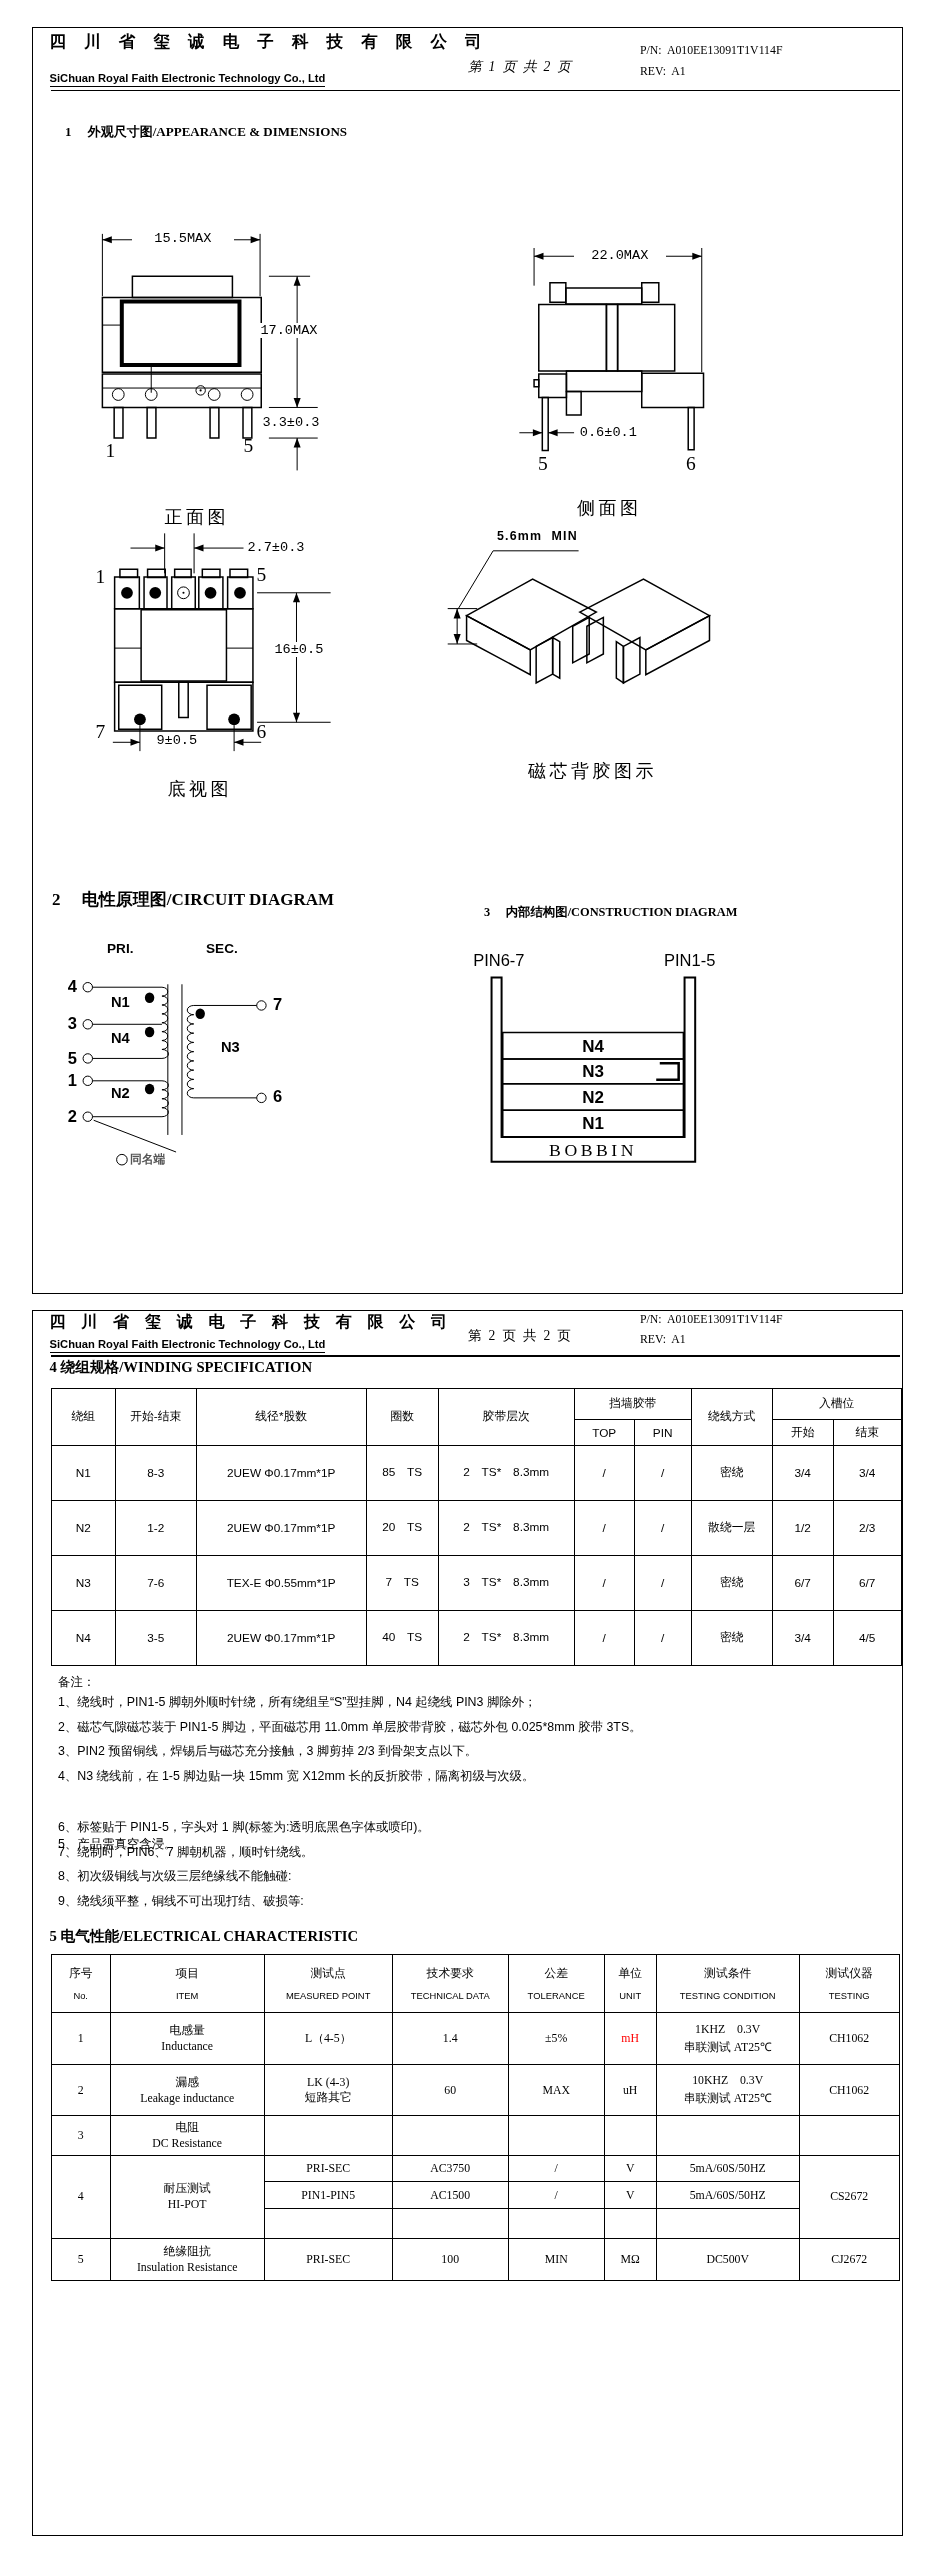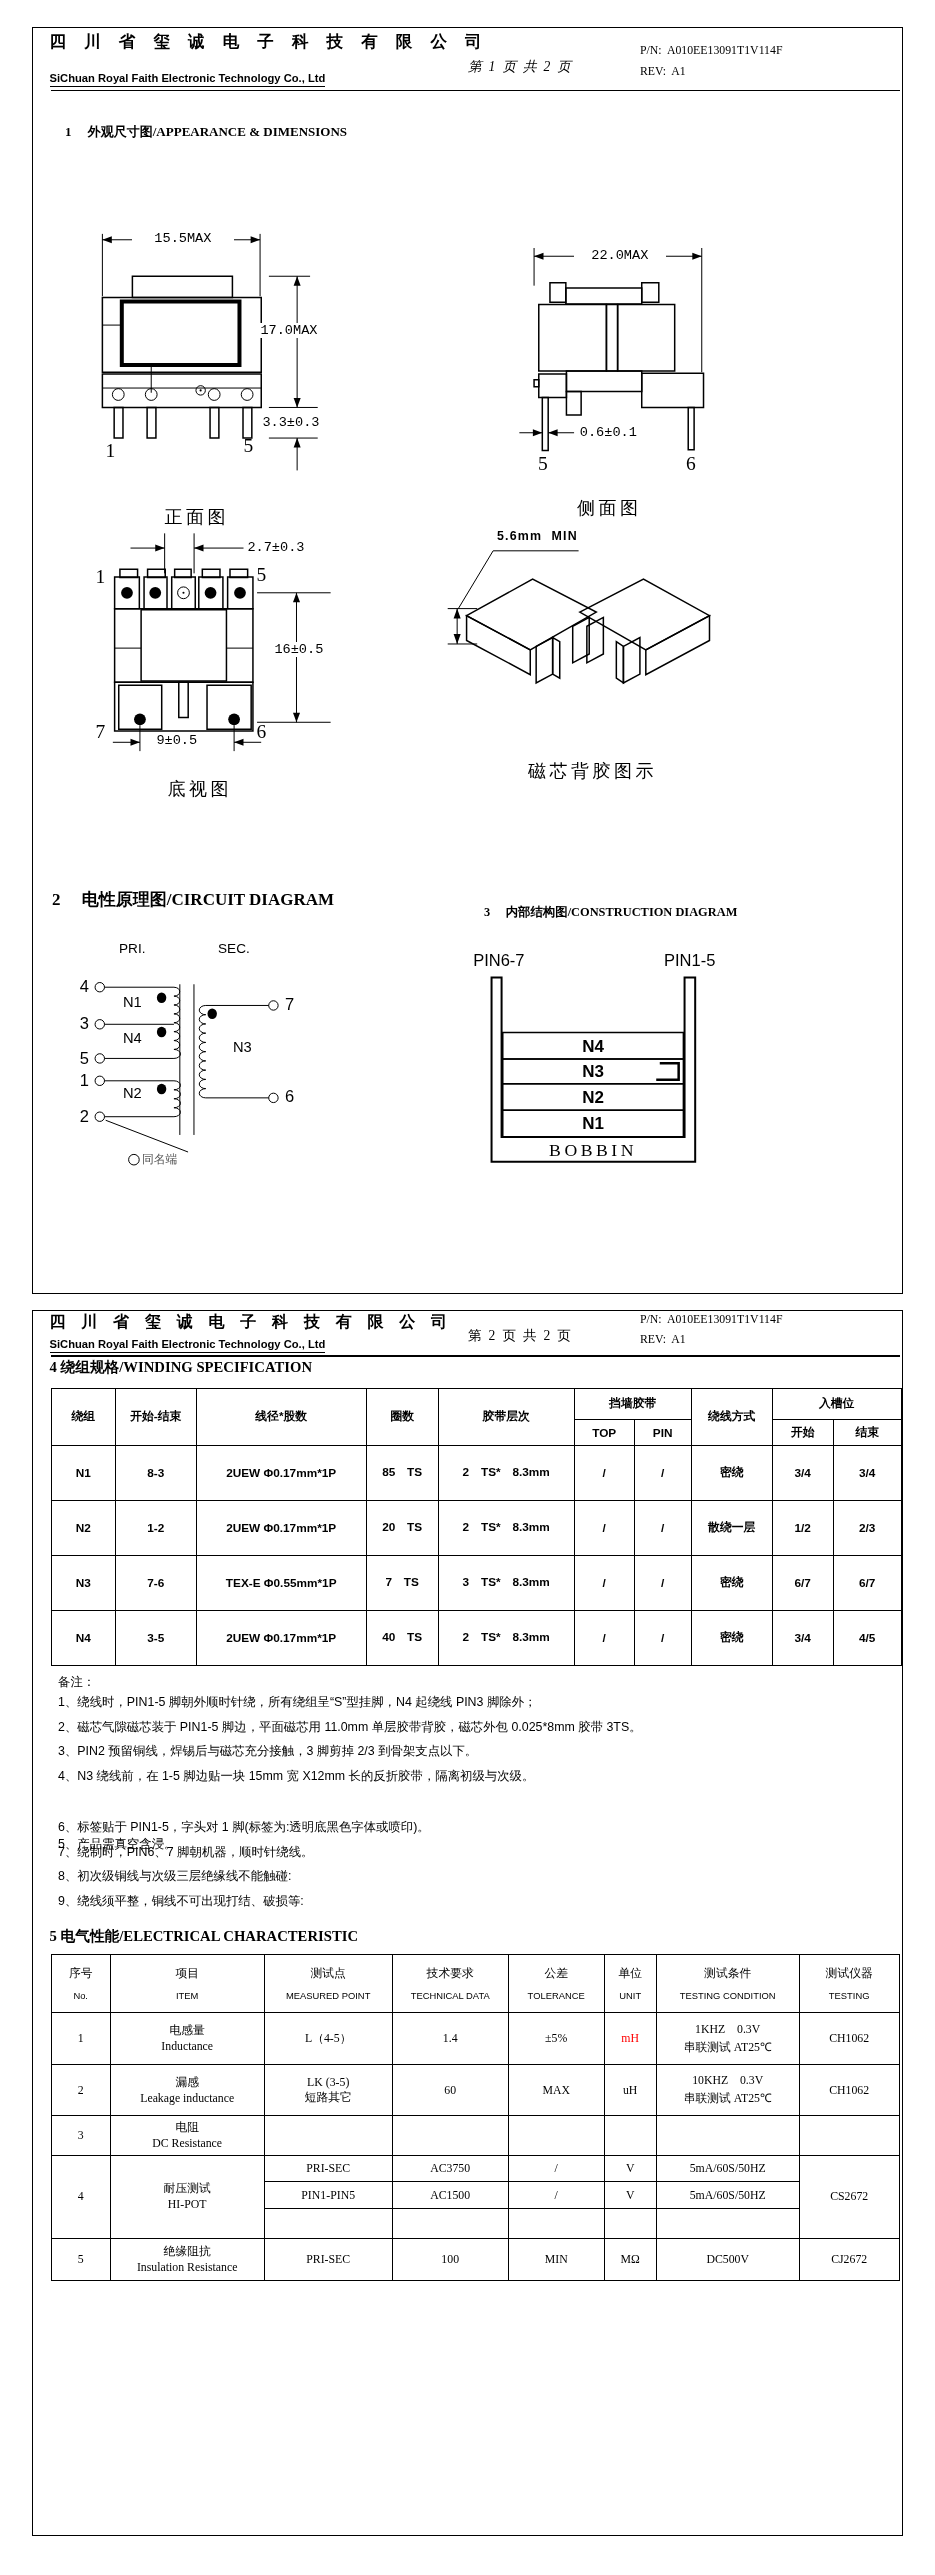--- a/index.html
+++ b/index.html
@@ -14,21 +14,21 @@
   .cap{font-size:18px;letter-spacing:3.5px;font-family:"Liberation Serif",serif;}
   .hr{position:absolute;background:#000;height:1.8px;}
   svg{position:absolute;left:0;top:0;overflow:visible;}
   svg *{vector-effect:non-scaling-stroke;}
   .lw{stroke:#000;stroke-width:1.5;fill:none;}
   .lt{stroke:#000;stroke-width:1;fill:none;}
   .fb{fill:#000;stroke:none;}
   table{border-collapse:collapse;table-layout:fixed;font-family:"Liberation Sans","DejaVu Sans",sans-serif;}
   .wtab{position:absolute;left:17.7px;top:77px;width:849px;}
   .wtab td,.wtab th{border-left:0.6px solid #000;border-right:0.6px solid #000;border-top:1.2px solid #000;border-bottom:1.2px solid #000;
-      text-align:center;vertical-align:middle;font-weight:bold;font-size:11.8px;white-space:pre;}
+      text-align:center;vertical-align:middle;font-weight:normal;font-size:11.8px;white-space:pre;}
   .wtab table{border:1.2px solid #000;width:849px;}
   .etab{position:absolute;left:17.7px;top:643px;width:849px;}
   .etab table{border:1.2px solid #000;width:849px;font-family:"Liberation Serif",serif;}
   .etab td,.etab th{border:0.6px solid #000;text-align:center;vertical-align:middle;font-weight:normal;font-size:11.8px;white-space:pre;}
   .etab th .en{font-size:9.4px;font-family:"Liberation Sans",sans-serif;margin-top:8.3px;}
   .etab th{border-bottom:1.2px solid #000;}
   .red{color:#ff0000;}
   .note{font-size:12.4px;font-family:"Liberation Sans","DejaVu Sans",sans-serif;}
 </style>
 </head>
@@ -229,21 +229,21 @@
           <polygon class="lw" points="62,106 62,168 74,176 74,114" fill="url(#dh-c)"></polygon>
         </g>
       </svg>
       <span class="t bold sans" style="left:54px;top:3.5px;font-size:12.4px;letter-spacing:1.2px;">5.6mm  MIN</span>
       <span class="t cap" style="left:85px;top:235px;">磁芯背胶图示</span>
     </div>
 
     <span class="t bold" style="left:19px;top:862px;font-size:17px;">2　 电性原理图/CIRCUIT DIAGRAM</span>
     <span class="t bold" style="left:451px;top:877px;font-size:12.4px;">3　 内部结构图/CONSTRUCTION DIAGRAM</span>
 
-    <div class="t" style="left:42px;top:908px;width:265px;height:259px;">
+    <div class="t" style="left:30px;top:908px;width:265px;height:259px;font-weight:bold;">
       <svg width="265" height="259" viewBox="0 0 450 440">
         <circle class="lt" cx="42" cy="87" r="8" fill="#fff"></circle>
         <circle class="lt" cx="42" cy="150" r="8" fill="#fff"></circle>
         <circle class="lt" cx="42" cy="208" r="8" fill="#fff"></circle>
         <circle class="lt" cx="42" cy="246" r="8" fill="#fff"></circle>
         <circle class="lt" cx="42" cy="307" r="8" fill="#fff"></circle>
         <line class="lt" x1="50" y1="87" x2="168" y2="87"></line>
         <line class="lt" x1="50" y1="150" x2="168" y2="150"></line>
         <line class="lt" x1="50" y1="208" x2="168" y2="208"></line>
         <line class="lt" x1="50" y1="246" x2="168" y2="246"></line>
@@ -434,21 +434,21 @@
           <td>L（4-5）</td>
           <td>1.4</td>
           <td>±5%</td>
           <td class="red">mH</td>
           <td><div>1KHZ　0.3V</div><div>串联测试 AT25℃</div></td>
           <td>CH1062</td>
         </tr>
         <tr style="height:51px;">
           <td>2</td>
           <td><div>漏感</div><div>Leakage inductance</div></td>
-          <td><div>LK (3-5)</div><div>短路其它</div></td>
+          <td><div>LK (4-3)</div><div>短路其它</div></td>
           <td>60</td>
           <td>MAX</td>
           <td>uH</td>
           <td><div>10KHZ　0.3V</div><div>串联测试 AT25℃</div></td>
           <td>CH1062</td>
         </tr>
         <tr style="height:40px;">
           <td>3</td>
           <td><div>电阻</div><div>DC Resistance</div></td>
           <td></td>

